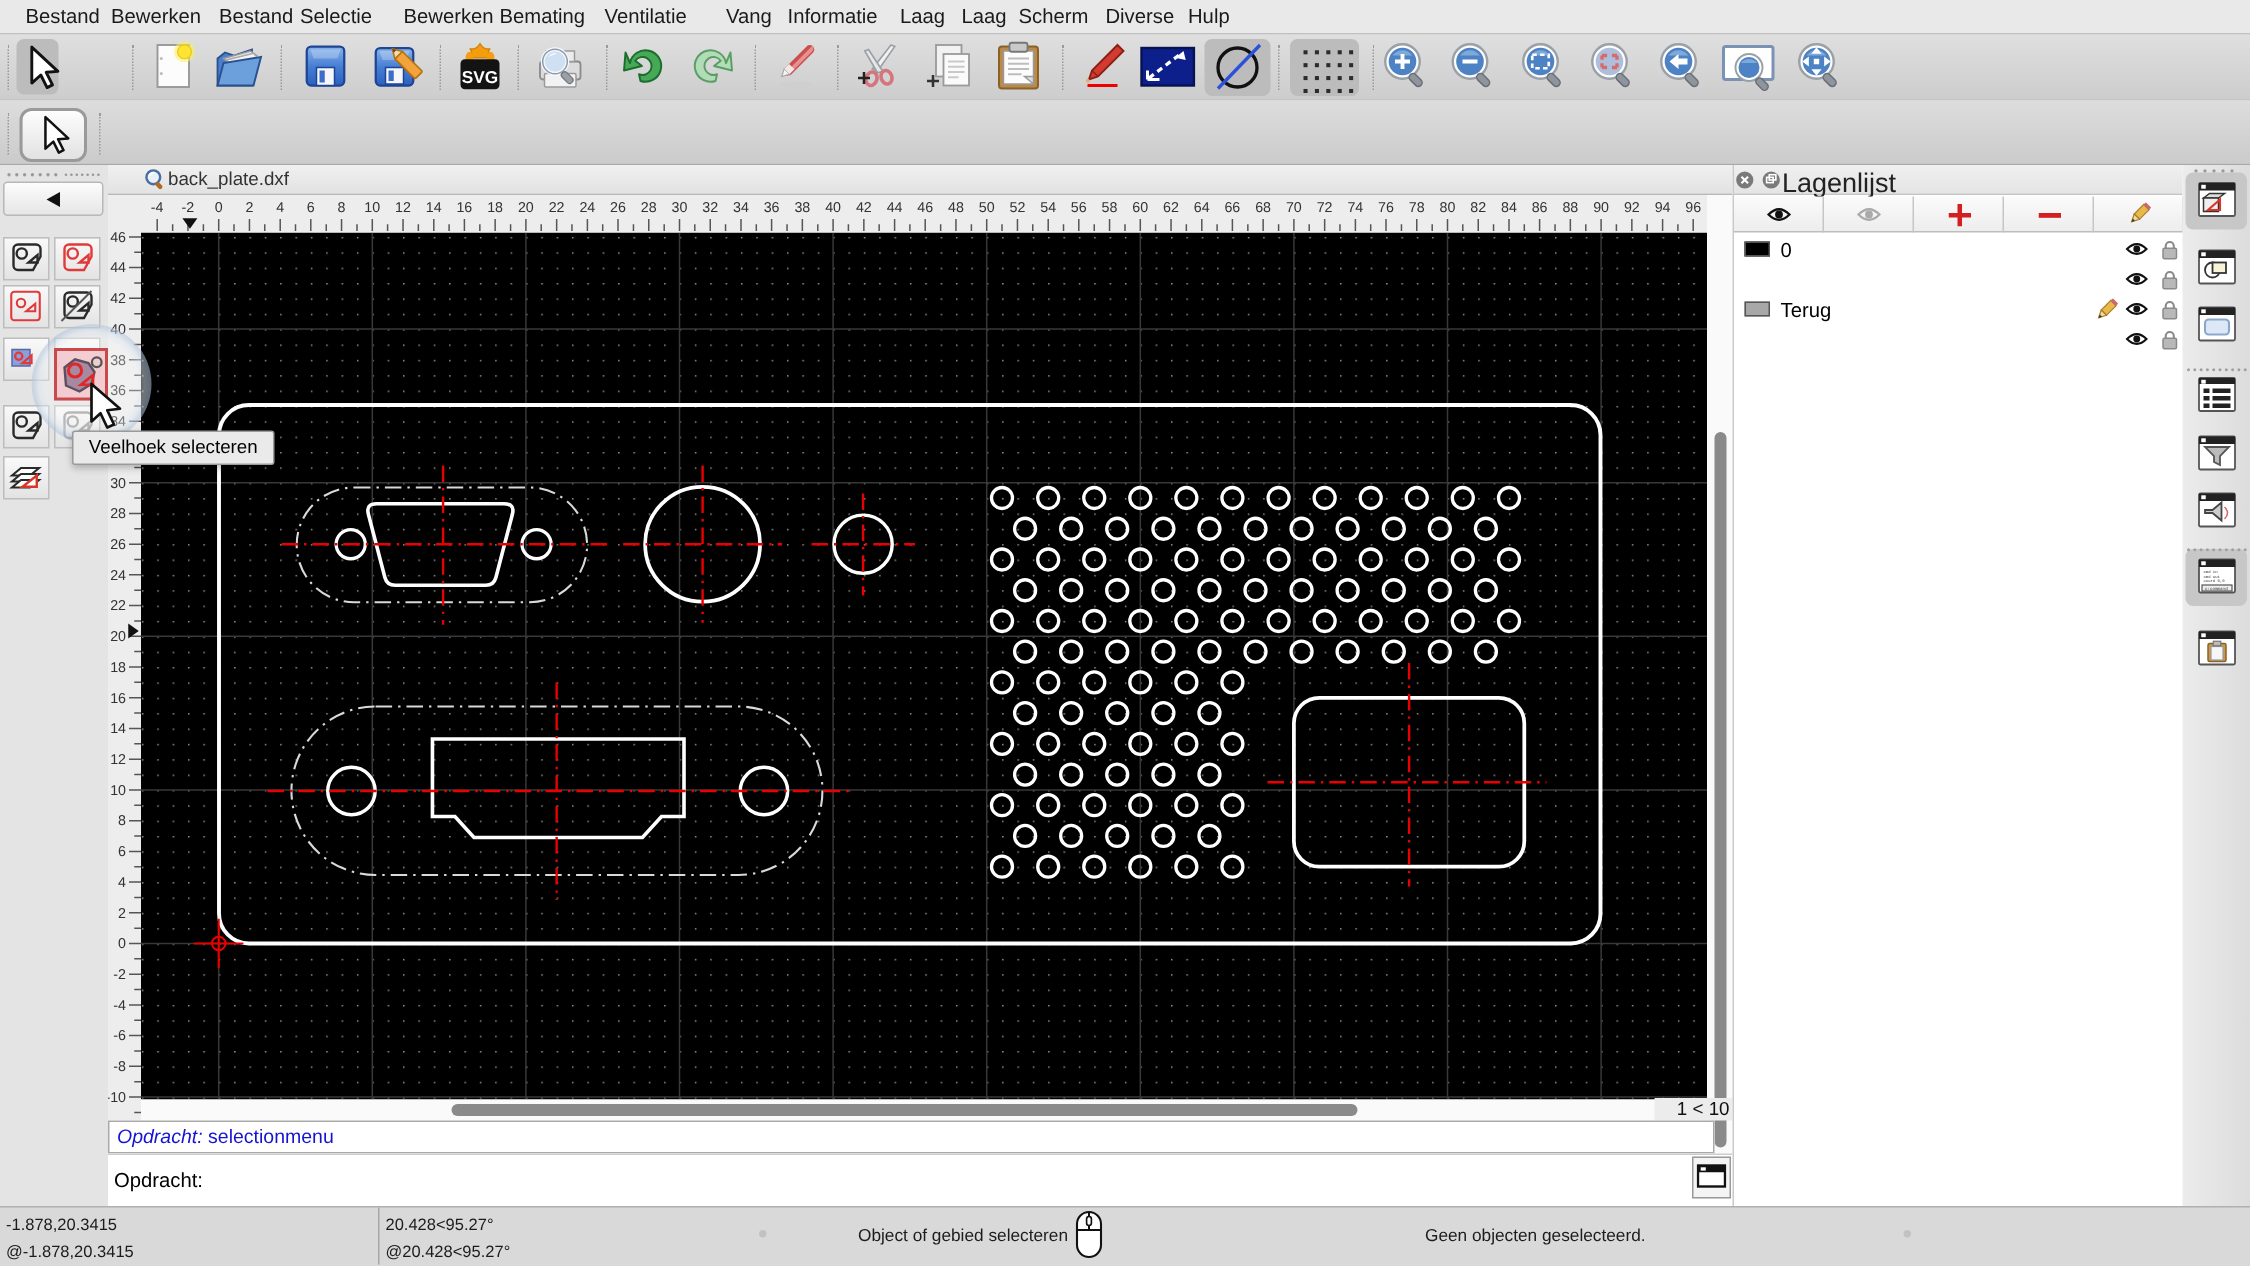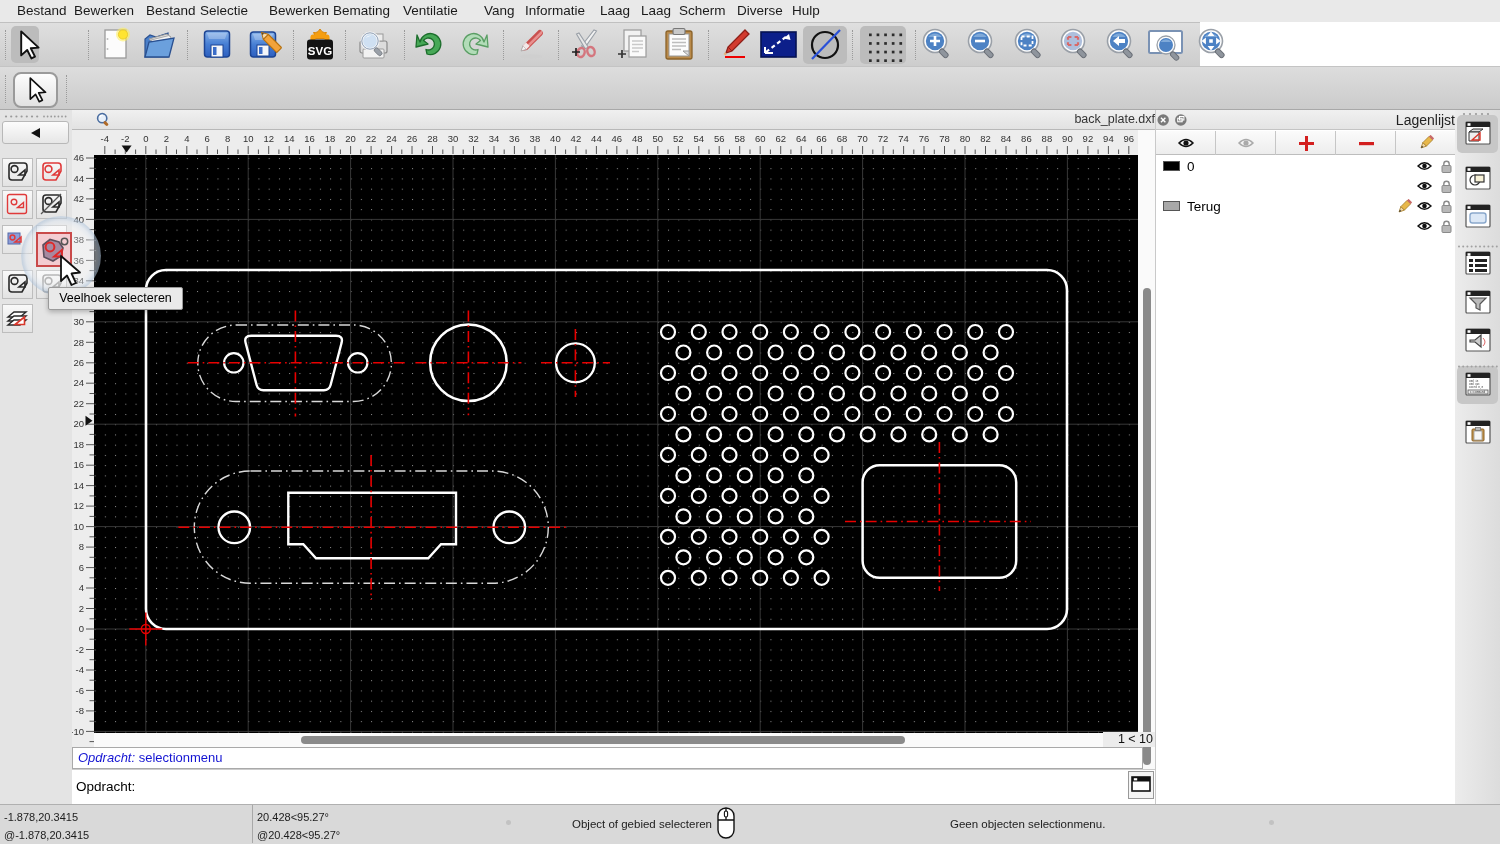--- a/index.html
+++ b/index.html
@@ -1,39 +1,39 @@
 <!DOCTYPE html>
 <html><head><meta charset="utf-8"><style>
 *{margin:0;padding:0;box-sizing:border-box}
 html,body{width:1500px;height:844px;overflow:hidden;font-family:"Liberation Sans",sans-serif;background:#fff}
 .abs{position:absolute}
 #menubar{position:absolute;left:0;top:0;width:1500px;height:22px;background:#e9e9e9;display:flex;align-items:center;font-size:13.5px;color:#1a1a1a}
 #menubar span{position:absolute;top:3px}
-#tb1{position:absolute;left:0;top:22px;width:1200px;height:44px;background:linear-gradient(#dfdfdf,#cdcdcd);border-top:1px solid #c0c0c0}
+#tb1{position:absolute;left:0;top:22px;width:1500px;height:44px;background:linear-gradient(#dfdfdf,#cdcdcd);border-top:1px solid #c0c0c0}
 #tb2{position:absolute;left:0;top:66px;width:1500px;height:44px;background:linear-gradient(#dddddd,#cbcbcb);border-top:1px solid #c4c4c4;border-bottom:1px solid #a8a8a8}
 .selbtn{position:absolute;background:#bcbcbc;border-radius:5px}
 .vsep{position:absolute;top:7px;width:0;height:30px;border-left:1px dotted #9a9a9a}
 #palette{position:absolute;left:0;top:110px;width:72px;height:694px;background:#e4e4e4}
 #mdi-title{position:absolute;left:72px;top:110px;width:1083px;height:20px;background:linear-gradient(#f0f0f0,#e2e2e2);border-bottom:1px solid #b8b8b8}
-#mdi-title .t{position:absolute;left:40px;right:0;top:2px;text-align:right;font-size:12.5px;color:#333}
+#mdi-title .t{position:absolute;left:40px;right:0;top:2px;text-align:left;font-size:12.5px;color:#333}
 #hruler{position:absolute;left:94px;top:130px;width:1044px;height:25px;background:#ededed}
 #vruler{position:absolute;left:72px;top:130px;width:22px;height:617px;background:#ededed}
 #rcorner{position:absolute;left:72px;top:130px;width:22px;height:25px;background:#ededed}
 #hsb{position:absolute;left:94px;top:733px;width:1044px;height:14px;background:#fafafa}
 #hsb .h{position:absolute;left:207px;top:3px;width:604px;height:8px;background:#8a8a8a;border-radius:4px}
 #vsb{position:absolute;left:1138px;top:130px;width:17px;height:639px;background:#fafafa}
 #vsb .h{position:absolute;left:5px;top:158px;width:8px;height:477px;background:#8a8a8a;border-radius:4px}
 #pagecount{position:absolute;left:1103px;top:732px;width:52px;height:15px;background:#ececec;font-size:12.5px;color:#111;text-align:right;padding-right:2px}
 #cmdhist{position:absolute;left:72px;top:747px;width:1071px;height:22px;background:#fff;border:1px solid #a9a9a9;font-size:13px;color:#1414d2;padding:2px 0 0 5px}
 #cmdrow{position:absolute;left:72px;top:769px;width:1083px;height:35px;background:#fff;border-top:1px solid #ccc}
 #cmdrow .lbl{position:absolute;left:4px;top:9px;font-size:13.5px;color:#000}
 #cmdbtn{position:absolute;left:1128px;top:771px;width:26px;height:28px;background:#f4f4f4;border:1px solid #999}
 #rpanel{position:absolute;left:1155px;top:110px;width:300px;height:694px;background:#fff;border-left:1px solid #c9c9c9}
 #rpanel .tbar{position:absolute;left:0;top:0;width:299px;height:20px;background:linear-gradient(#f0f0f0,#e4e4e4);border-bottom:1px solid #c4c4c4}
-#rpanel .tbar .t{position:absolute;left:32px;right:0;top:2px;text-align:right;font-size:14px;color:#222}
+#rpanel .tbar .t{position:absolute;left:32px;right:0;top:2px;text-align:left;font-size:18px;color:#222}
 #rpanel .btnrow{position:absolute;left:0;top:21px;width:299px;height:24px;background:linear-gradient(#fbfbfb,#ededed);border-bottom:1px solid #bdbdbd}
 #rpanel .btnrow .cell{position:absolute;top:0;width:60px;height:24px;border-right:1px solid #c6c6c6}
 #rstrip{position:absolute;left:1455px;top:110px;width:45px;height:694px;background:linear-gradient(90deg,#ececec,#dcdcdc)}
 #statusbar{position:absolute;left:0;top:804px;width:1500px;height:40px;background:#d9d9d9;border-top:1px solid #b0b0b0;font-size:11px;color:#1c1c1c}
 .lrow{position:absolute;left:0;width:299px;height:20px}
 .lrow .sw{position:absolute;left:7px;top:4px;width:17px;height:10px;border:1px solid #555}
 .lrow .nm{position:absolute;left:31px;top:2px;font-size:13.5px;color:#000}
 #tooltip{position:absolute;left:48px;top:287px;width:135px;height:23px;background:#eaeaea;border:1px solid #9a9a9a;border-radius:2px;font-size:12.5px;color:#000;text-align:center;padding-top:3px;box-shadow:0 2px 5px rgba(0,0,0,.25)}
 </style></head><body>
 <div id="menubar">
@@ -796,21 +796,21 @@
     <span class="abs" style="left:252px;top:0px;height:38px;border-left:1px solid #a8a8a8"></span>
     <span class="abs" style="left:257px;top:6px">20.428&lt;95.27°</span>
     <span class="abs" style="left:257px;top:24px">@20.428&lt;95.27°</span>
     <span class="abs" style="left:506px;top:15px;width:5px;height:5px;border-radius:50%;background:#c2c2c2"></span>
     <span class="abs" style="left:572px;top:13px;font-size:11.5px">Object of gebied selecteren</span>
     <svg class="abs" style="left:716px;top:2px" width="20" height="33" viewBox="0 0 20 33" xmlns="http://www.w3.org/2000/svg">
       <rect x="2" y="1" width="16" height="30" rx="8" fill="#fff" stroke="#111" stroke-width="1.4"></rect>
       <path d="M2 13 h16 M10 1 v12" stroke="#111" stroke-width="1.3"></path>
       <rect x="8.4" y="4" width="3.2" height="6" rx="1.6" fill="#fff" stroke="#111" stroke-width="1.1"></rect>
     </svg>
-    <span class="abs" style="left:950px;top:13px;font-size:11.5px">Geen objecten selectionmenu.</span>
+    <span class="abs" style="left:950px;top:13px;font-size:11.5px">Geen objecten geselecteerd.</span>
     <span class="abs" style="left:1269px;top:15px;width:5px;height:5px;border-radius:50%;background:#c2c2c2"></span>
   </div>
 <div class="abs" style="left:21px;top:216px;width:80px;height:80px;border-radius:50%;
 background:radial-gradient(circle at 50% 50%, rgba(248,249,251,.30) 0 54%, rgba(224,232,242,.50) 62%, rgba(176,197,220,.55) 69%, rgba(222,231,241,.45) 75%, rgba(168,190,214,.50) 81%, rgba(214,226,238,.35) 87%, rgba(175,196,218,.28) 93%, rgba(255,255,255,0) 100%)"></div>
 <div class="abs" style="left:36px;top:232px;width:36px;height:35px;background:rgba(243,201,206,.92);border:2.5px solid #c94a4a"></div>
 <svg class="abs" style="left:40px;top:237px" width="30" height="28" viewBox="0 0 30 28" xmlns="http://www.w3.org/2000/svg">
     <path d="M3 8 L10 2.5 L19 5 L23 11 L21 19 L13 24 L4 20 Z" fill="rgba(148,120,148,.8)" stroke="#5d4f5d" stroke-width="1.6"></path>
     <circle cx="10" cy="10" r="4.4" fill="none" stroke="#e02828" stroke-width="2"></circle>
     <path d="M14 19.5 l8 0 0 -6.5 z" fill="none" stroke="#e02828" stroke-width="1.8"></path>
     <circle cx="24.5" cy="4.5" r="3.2" fill="none" stroke="#555" stroke-width="1.5"></circle>

